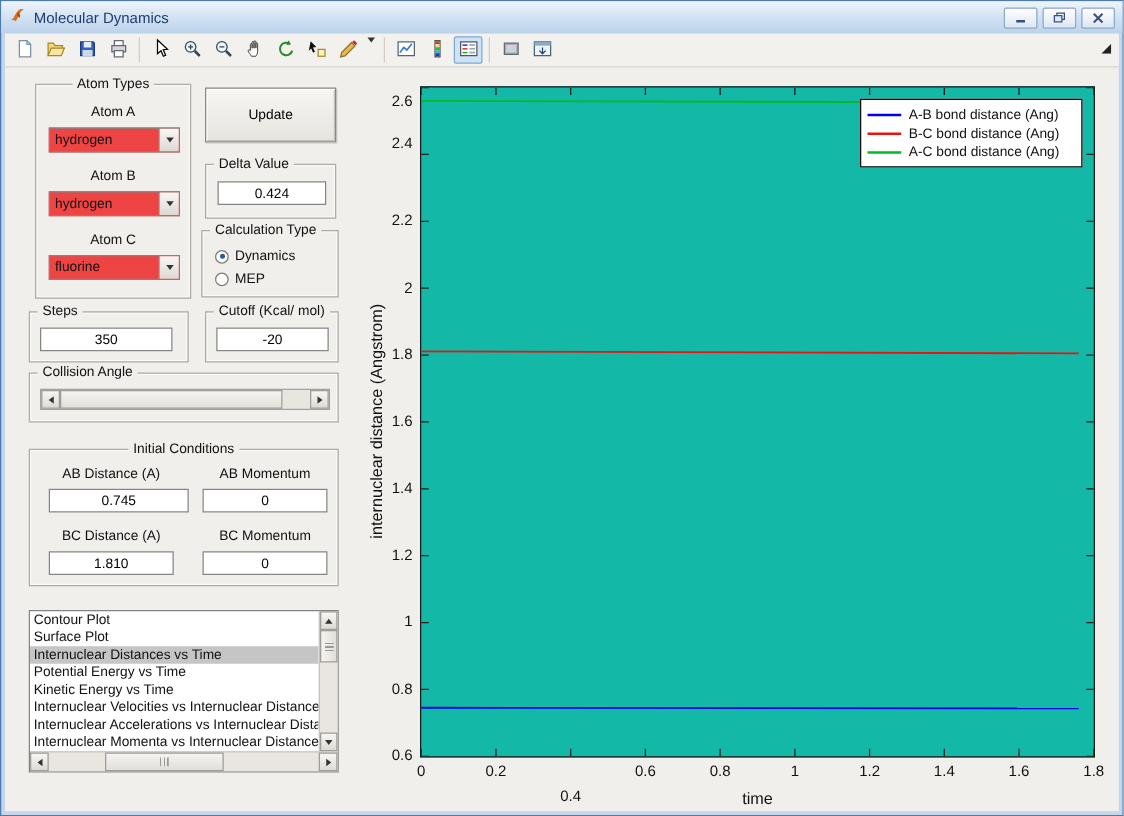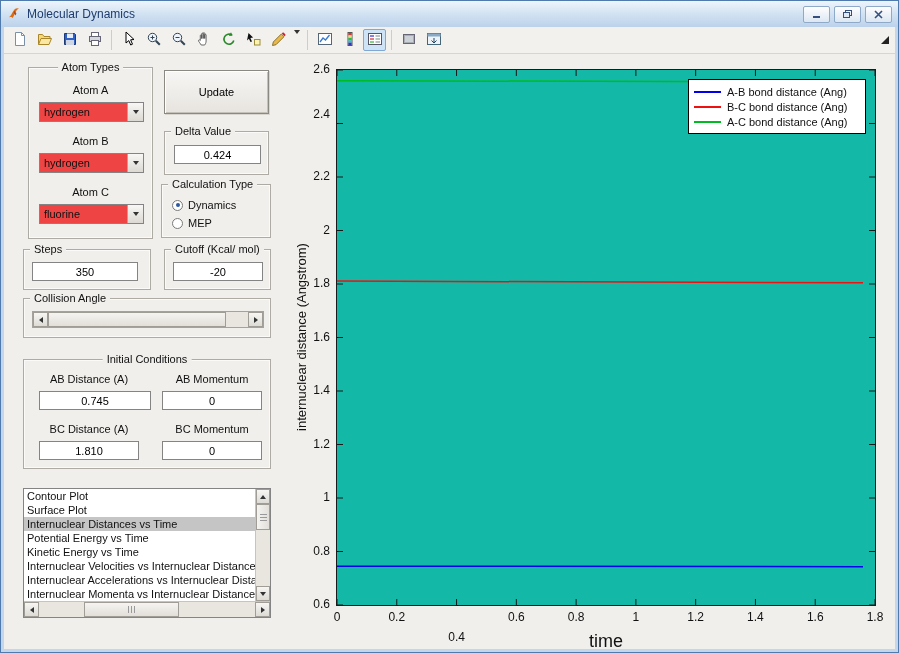--- a/index.html
+++ b/index.html
@@ -77,21 +77,21 @@
   .hsb-track { flex:1; position:relative; }
   .hsb-thumb { position:absolute; left:45px; width:95px; top:0; bottom:0; background:linear-gradient(#f5f4f1,#e2dfd9);
     border:1px solid #a09d96; display:flex; align-items:center; justify-content:center; }
 
   
   .axes { position:absolute; left:332px; top:15px; width:540px; height:537px; background:#14b8a6; border:1px solid #1a1a1a; }
   .x-tick-labels { position:absolute; left:333px; top:556px; width:540px; height:15px; }
   .x-tick-label { position:absolute; top:0; transform:translateX(-50%); font-size:12px; }
   .y-tick-labels { position:absolute; left:280px; top:15px; width:46px; height:537px; }
   .y-tick-label { position:absolute; right:0; transform:translateY(-50%); font-size:12px; }
-  .xlabel { position:absolute; left:602px; top:577px; transform:translateX(-50%); font-size:18px; }
+  .xlabel { position:absolute; left:602px; top:577px; transform:translateX(-50%); font-size:13px; }
   .ylabel { position:absolute; left:297px; top:283px; transform:translate(-50%,-50%) rotate(-90deg); white-space:nowrap; font-size:13px; }
   .legend { position:absolute; right:9px; top:9px; width:178px; background:#fff; border:1px solid #000; padding:4px 5px; }
   .legend-row { display:flex; align-items:center; gap:6px; height:15px; }
   .legend-line { width:27px; height:2px; flex:0 0 27px; }
   .legend-label { font-size:11px; white-space:nowrap; }
 </style>
 </head>
 <body>
 
 <div class="window">
@@ -371,21 +371,21 @@
           <span class="y-tick-label" style="top: 535px;">0.6</span>
           <span class="y-tick-label" style="top: 481.5px;">0.8</span>
           <span class="y-tick-label" style="top: 428px;">1</span>
           <span class="y-tick-label" style="top: 374.5px;">1.2</span>
           <span class="y-tick-label" style="top: 321px;">1.4</span>
           <span class="y-tick-label" style="top: 267.5px;">1.6</span>
           <span class="y-tick-label" style="top: 214px;">1.8</span>
           <span class="y-tick-label" style="top: 160.5px;">2</span>
           <span class="y-tick-label" style="top: 107px;">2.2</span>
           <span class="y-tick-label" style="top: 45px;">2.4</span>
-          <span class="y-tick-label" style="top: 0px;">2.6</span>
+          <span class="y-tick-label" style="top: 12px;">2.6</span>
         </div>
       <div class="axes">
         <svg id="plot-svg" width="538" height="535">
             <line x1="0" y1="535" x2="0" y2="529" stroke="#1a1a1a" stroke-width="1"></line>
             <line x1="0" y1="0" x2="0" y2="6" stroke="#1a1a1a" stroke-width="1"></line>
             <line x1="59.77777777777778" y1="535" x2="59.77777777777778" y2="529" stroke="#1a1a1a" stroke-width="1"></line>
             <line x1="59.77777777777778" y1="0" x2="59.77777777777778" y2="6" stroke="#1a1a1a" stroke-width="1"></line>
             <line x1="119.55555555555556" y1="535" x2="119.55555555555556" y2="529" stroke="#1a1a1a" stroke-width="1"></line>
             <line x1="119.55555555555556" y1="0" x2="119.55555555555556" y2="6" stroke="#1a1a1a" stroke-width="1"></line>
             <line x1="179.33333333333331" y1="535" x2="179.33333333333331" y2="529" stroke="#1a1a1a" stroke-width="1"></line>

